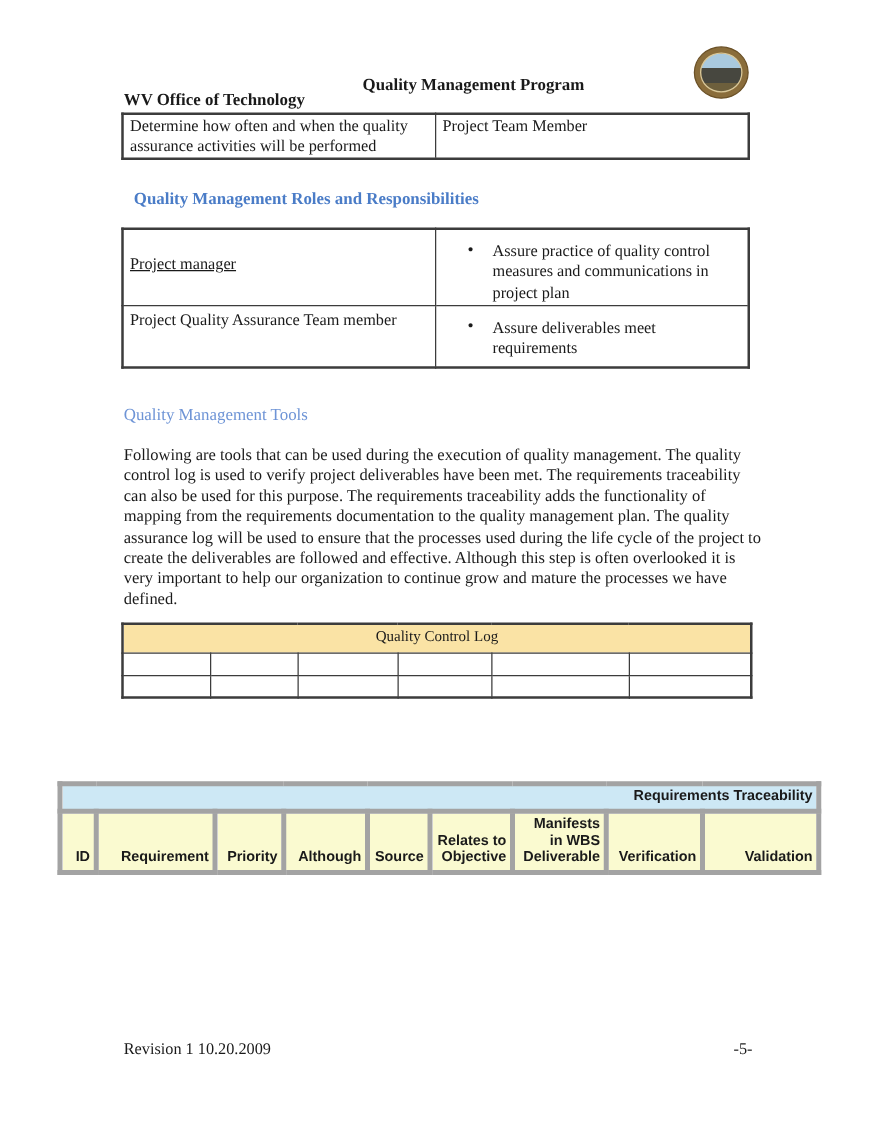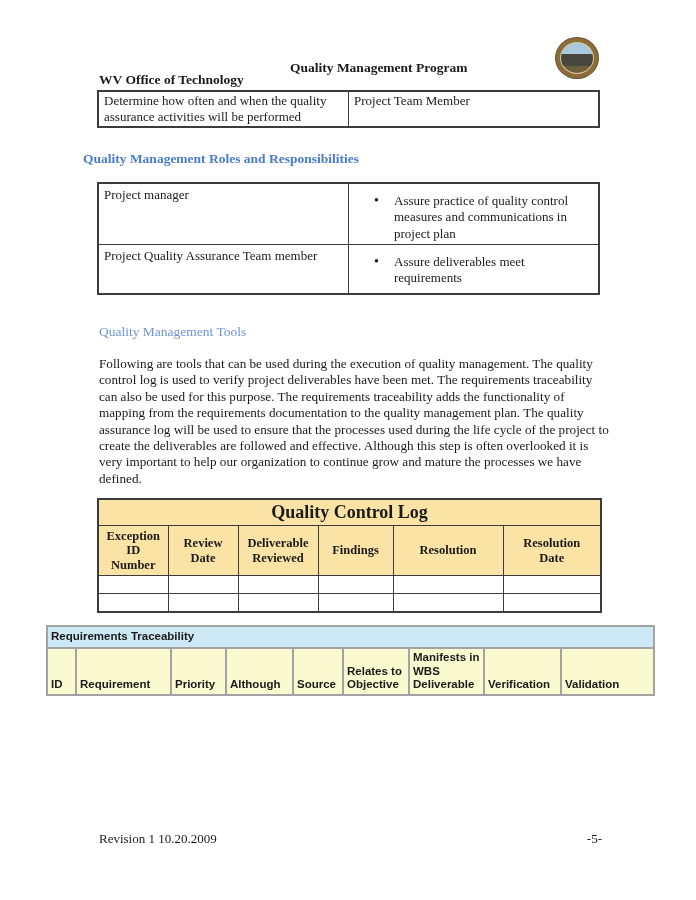--- a/index.html
+++ b/index.html
@@ -27,39 +27,39 @@
   
   table{border-collapse:collapse;table-layout:fixed;width:100%;}
   .doc-table{border:2px solid var(--border-dark);}
   .doc-table td,.doc-table th{border:1px solid var(--border-dark);
         font-size:13px;padding:1px 5px;vertical-align:top;text-align:left;
         font-weight:normal;overflow:hidden;}
   .tan{background:var(--tan);}
   .c{text-align:center;}
   .bold{font-weight:bold;}
 
-  .title-row td{font-size:18px;font-weight:bold;text-align:center;padding:2px;}
+  .title-row td{font-size:12px;font-weight:normal;text-align:center;padding:2px;}
   .col-hdr td{font-weight:bold;text-align:center;vertical-align:middle;
         font-size:12.5px;padding:3px 6px;line-height:1.15;}
 
   .bullet-item{position:relative;padding-left:40px;padding-right:6px;
         line-height:1.25;font-size:13px;}
   .bullet-item::before{content:"\2022";position:absolute;left:20px;top:-1px;
         font-size:14px;}
   .resp-cell{padding-top:9px !important;}
 
   .sec-heading{font-size:13.5px;}
   .h-roles{color:var(--heading-blue);font-weight:bold;}
   .h-tools{color:var(--subheading-blue);}
 
   .body-par{font-size:13.2px;line-height:16.4px;width:510px;}
 
   
   .req-table{border:2px solid #000;font-family:"Liberation Sans", sans-serif;}
-  .req-table td{border:2px solid #a3a3a3;font-weight:bold;text-align:left;
+  .req-table td{border:4px solid #a3a3a3;font-weight:bold;text-align:right;
         font-size:11.5px;line-height:1.18;padding:2px 3px;overflow:hidden;}
   .req-title{background:var(--light-blue);font-size:12px;height:22px;vertical-align:middle;}
   .req-group{background:var(--light-blue);font-size:12px;height:22px;vertical-align:middle;}
   .req-col{background:var(--pale-yellow);vertical-align:bottom;height:44px;padding-bottom:3px;}
 
   .footer-row{width:503px;display:flex;justify-content:space-between;
         font-size:13px;}
 </style>
 </head>
 <body>
@@ -78,31 +78,31 @@
       </colgroup>
     <tbody>
         <tr style="height:32px;">
       <td>Determine how often and when the quality assurance activities will be performed</td>
       <td>Project Team Member</td>
     </tr>
   </tbody>
     </table>
 </div>
 
-<div class="abs sec-heading h-roles" style="left:83px;top:151px;">Quality Management Roles and Responsibilities</div>
+<div class="abs sec-heading h-roles" style="left:107px;top:151px;">Quality Management Roles and Responsibilities</div>
 
 <div class="abs" style="left:97px;top:182px;width:503px;">
   <table class="doc-table">
     <colgroup>
         <col style="width:50%">
         <col style="width:50%">
       </colgroup>
     <tbody>
     <tr style="height:61px;">
-      <td style="padding-top:3px;">Project manager</td>
+      <td style="padding-top:19px;text-decoration:underline;">Project manager</td>
       <td class="resp-cell">
         <div class="bullet-item">Assure practice of quality control measures and communications in project plan</div>
       </td>
     </tr>
     <tr style="height:50px;">
       <td style="padding-top:3px;">Project Quality Assurance Team member</td>
       <td class="resp-cell">
         <div class="bullet-item">Assure deliverables meet requirements</div>
       </td>
     </tr>
@@ -120,28 +120,20 @@
       <col style="width:70px">
         <col style="width:70px">
         <col style="width:80px">
       <col style="width:75px">
         <col style="width:110px">
         <col style="width:98px">
     </colgroup>
     <tbody>
         <tr class="title-row" style="height:23px;">
       <td class="tan" colspan="6">Quality Control Log</td>
-    </tr>
-    <tr class="col-hdr" style="height:48px;">
-      <td class="tan">Exception ID Number</td>
-      <td class="tan">Review Date</td>
-      <td class="tan">Deliverable Reviewed</td>
-      <td class="tan">Findings</td>
-      <td class="tan">Resolution</td>
-      <td class="tan">Resolution Date</td>
     </tr>
     <tr style="height:18px;">
       <td></td>
           <td></td>
       <td></td>
           <td></td>
       <td></td>
           <td></td>
     </tr>
     <tr style="height:18px;">

